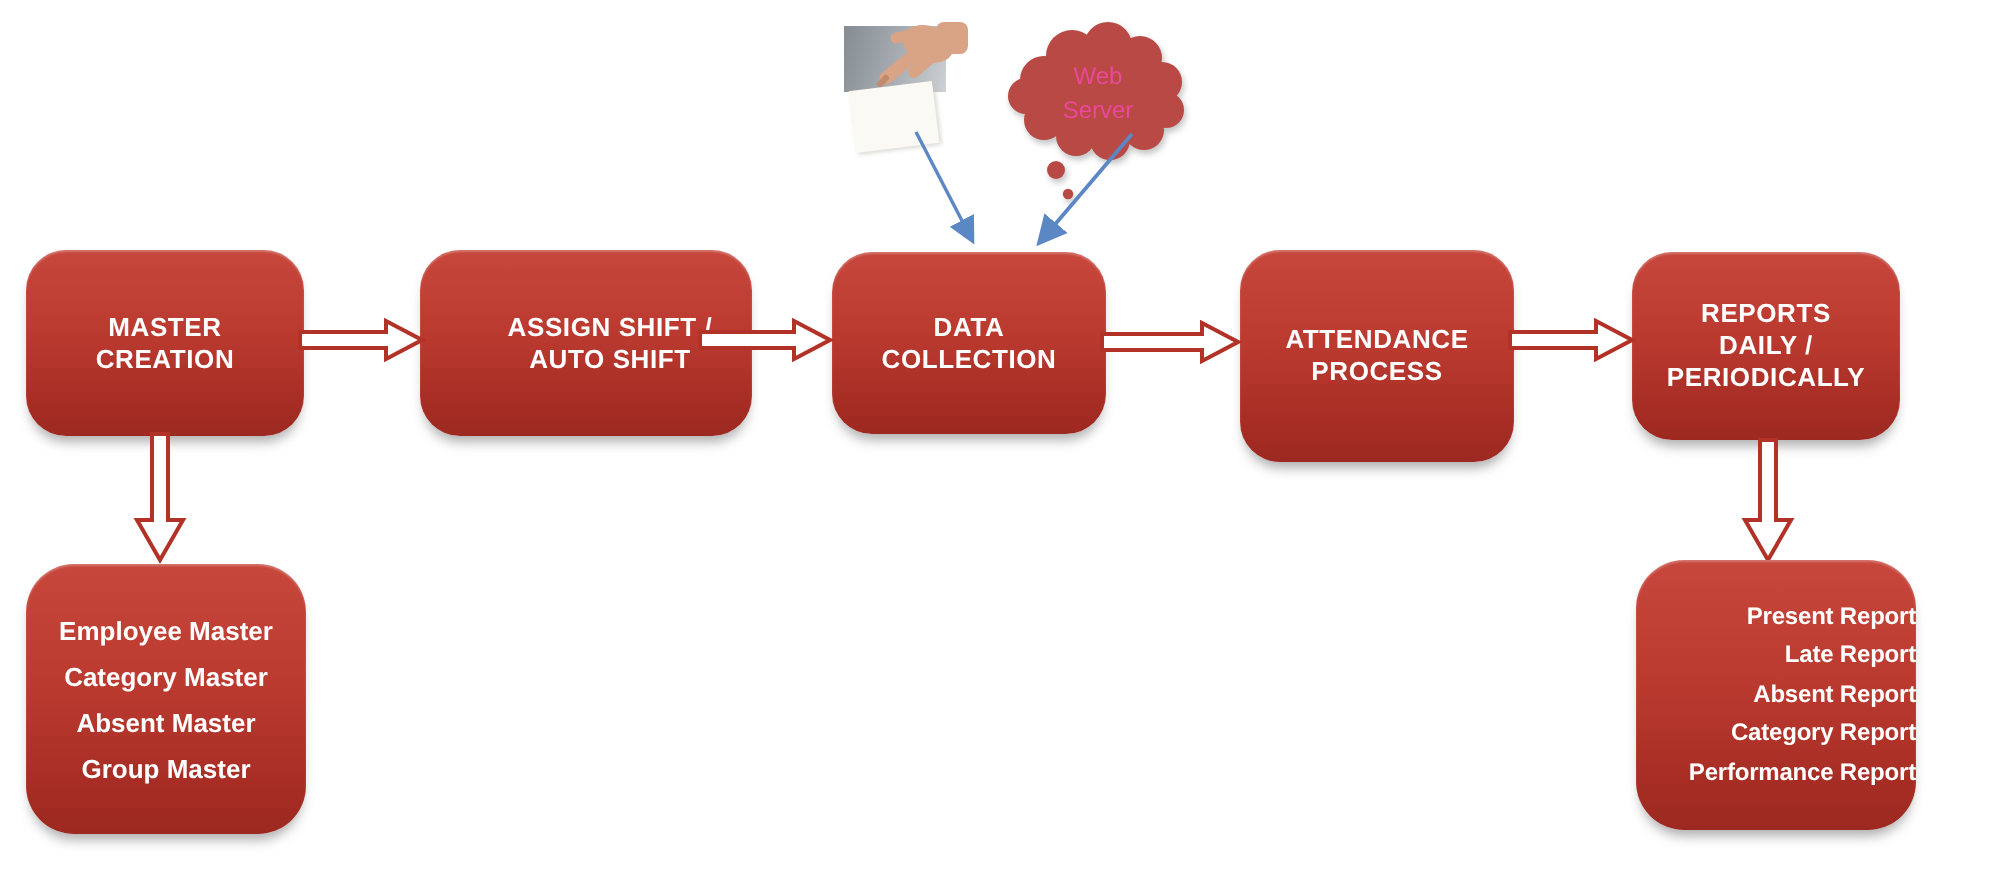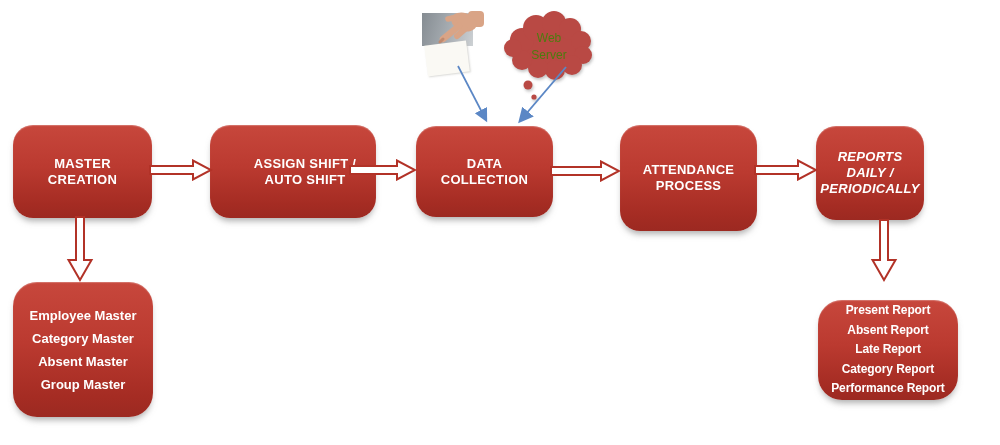--- a/index.html
+++ b/index.html
@@ -29,42 +29,42 @@
   .listbox{border-radius:24px;font-weight:bold;}
   .listbox .li{width:100%;}
   #box-masters-list .li{font-size:13px;line-height:23px;}
   #box-reports-list .li{font-size:12px;line-height:19.5px;letter-spacing:-0.1px;}
 
   
   #box-master      {left:13px;  top:125px; width:139px; height:93px;}
   #box-assign      {left:210px; top:125px; width:142px; height:93px;padding-left:24px;}
   #box-data        {left:416px; top:126px; width:137px; height:91px;}
   #box-attendance  {left:620px; top:125px; width:137px; height:106px;}
-  #box-reports     {left:816px; top:126px; width:108px; height:94px;font-style:italic;}
+  #box-reports     {left:816px; top:126px; width:134px; height:94px;}
   
   #box-masters-list{left:13px;  top:282px; width:140px; height:135px;}
-  #box-reports-list{left:818px; top:300px; width:140px; height:100px;}
+  #box-reports-list{left:818px; top:280px; width:140px; height:135px;text-align:right;}
 
   .arrow{position:absolute;}
 
   
   #hand-photo{
     position:absolute;left:422px;top:13px;width:51px;height:33px;
     background:linear-gradient(105deg,#858c92 0%, #a8aeb3 55%, #cdd1d4 100%);
     overflow:visible;
   }
   #paper-sheet{
     position:absolute;left:426px;top:43px;width:42px;height:31px;
     background:#faf9f4;
     transform:rotate(-7deg);
     box-shadow:1px 1px 2px rgba(190,190,185,0.6);
   }
   .cloud-label{
     position:absolute;left:503px;top:12px;width:92px;
-    color:#4d7c0f;font-size:12px;text-align:center;line-height:17px;
+    color:#ec4899;font-size:12px;text-align:center;line-height:17px;
     pointer-events:none;
   }
   .cloud-label div{position:relative;}
 </style>
 </head>
 <body>
 
 <div id="canvas">
 
   <div id="hand-photo">
@@ -157,19 +157,19 @@
   </svg>
 
   <div class="rbox listbox" id="box-masters-list">
     <div class="li">Employee Master</div>
     <div class="li">Category Master</div>
     <div class="li">Absent Master</div>
     <div class="li">Group Master</div>
   </div>
   <div class="rbox listbox" id="box-reports-list">
     <div class="li">Present Report</div>
+    <div class="li">Late Report</div>
     <div class="li">Absent Report</div>
-    <div class="li">Late Report</div>
     <div class="li">Category Report</div>
     <div class="li">Performance Report</div>
   </div>
 
 </div>
 
 </body></html>

